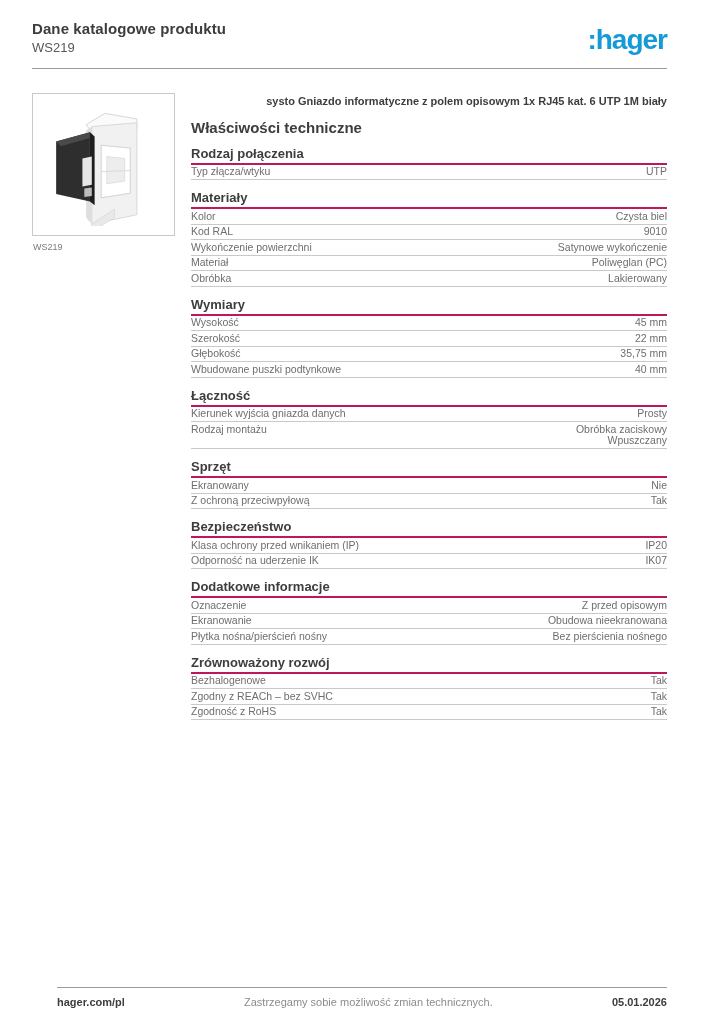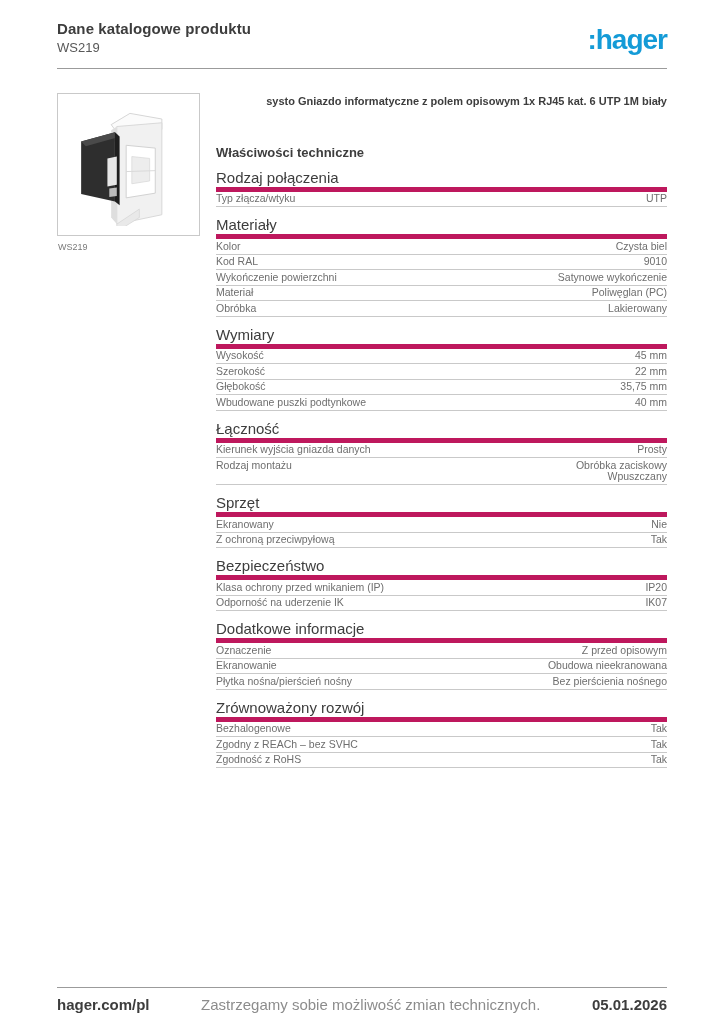--- a/index.html
+++ b/index.html
@@ -3,64 +3,64 @@
 <meta charset="utf-8">
 <style>
   * { box-sizing: border-box; }
   html, body { margin: 0; padding: 0; background: #ffffff; }
   body { font-family: "Liberation Sans", sans-serif; }
   .page {
     position: relative;
     width: 724px;
     height: 1024px;
     background: #ffffff;
-    padding: 20px 57px 0 57px;
+    padding: 20px 57px 0 32px;
     overflow: hidden;
   }
   .header { display: flex; justify-content: space-between; align-items: flex-start; }
   .title { font-size: 15px; font-weight: bold; color: #3d3d3d; letter-spacing: 0.1px; }
   .subtitle { font-size: 13px; color: #585858; margin-top: 3px; }
   .logo { font-size: 28px; font-weight: bold; letter-spacing: -1px; line-height: 1; margin-top: 6px; }
   .header-rule { border-top: 1px solid #9b9b9b; margin-top: 13px; }
 
   .content { display: flex; margin-top: 24px; gap: 15px; }
   .image-col { width: 144px; flex: none; }
   .image-box {
     width: 143px; height: 143px;
     border: 1px solid #c9c9c9;
     background: #ffffff;
     display: flex; align-items: center; justify-content: center;
   }
   .image-caption { font-size: 9px; color: #7a7a7a; margin-top: 6px; padding-left: 1px; }
 
   .props-col { flex: 1; min-width: 0; padding-top: 1px; }
   .description { font-size: 11px; font-weight: bold; color: #3d3d3d; line-height: 1.35; text-align: right; }
-  .props-title { font-size: 13px; font-weight: bold; color: #3d3d3d; margin-top: 36px; }
+  .props-title { font-size: 15px; font-weight: bold; color: #3d3d3d; margin-top: 10px; }
 
   .section { margin-top: 12px; }
   .section-title {
-    font-size: 15px; font-weight: normal; color: #3d3d3d;
-    padding-bottom: 3px; border-bottom: 5px solid #be185d;
+    font-size: 13px; font-weight: bold; color: #3d3d3d;
+    padding-bottom: 3px; border-bottom: 2px solid #be185d;
     line-height: 12px;
   }
   .prop-row {
     display: flex; justify-content: space-between; align-items: flex-start;
     border-bottom: 1px solid #c9c9c9;
     padding: 1.5px 0;
     font-size: 10.5px; line-height: 11.5px; color: #6e6e6e; gap: 24px;
   }
   .prop-label { text-align: left; padding-right: 12px; }
   .prop-value { text-align: right; white-space: pre-line; flex: none; max-width: 60%; }
 
   .footer {
     position: absolute; left: 57px; right: 57px; top: 987px;
     border-top: 1px solid #9b9b9b;
     padding-top: 8px;
     display: flex; justify-content: space-between; align-items: baseline;
-    font-size: 15px;
+    font-size: 11px;
   }
   .footer-left  { font-weight: bold; color: #3d3d3d; }
   .footer-center{ color: #8c8c8c; }
   .footer-right { font-weight: bold; color: #3d3d3d; }
 </style>
 </head>
 <body>
 
 <div class="page">
 

